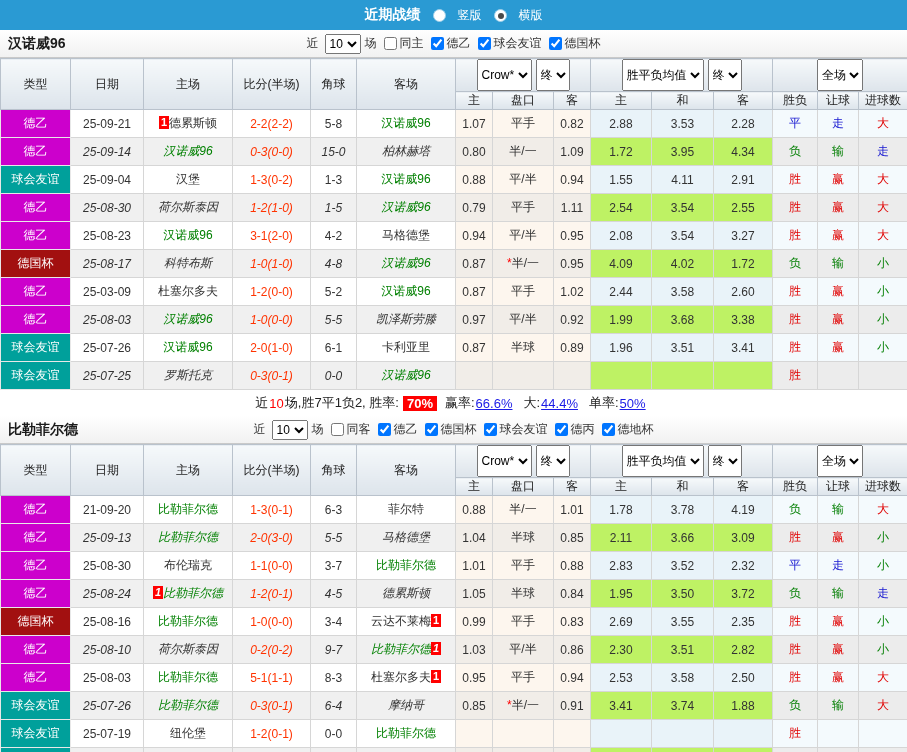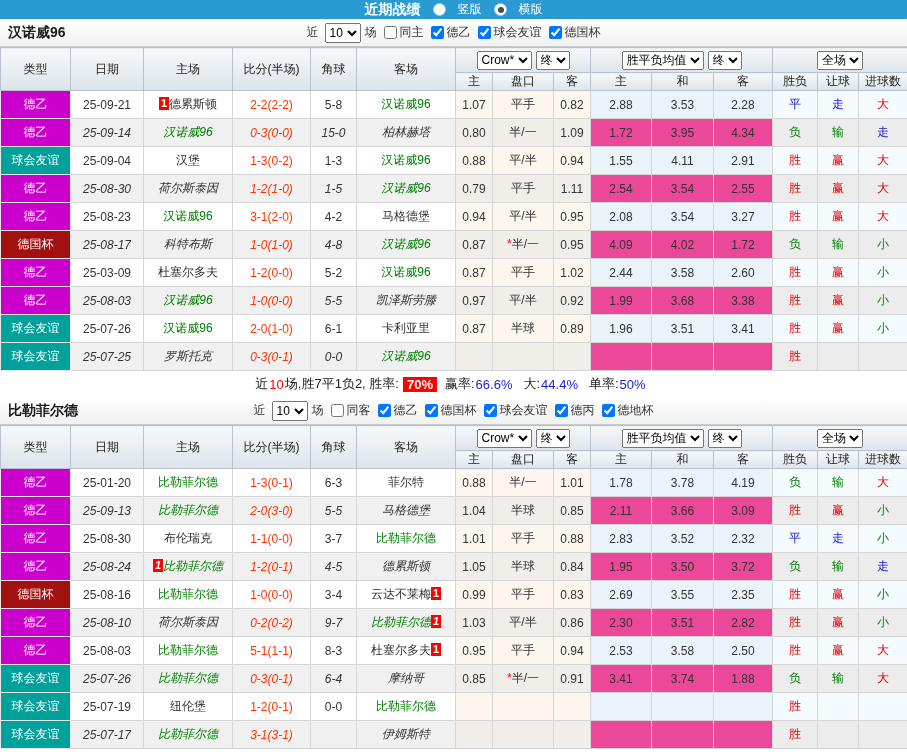--- a/index.html
+++ b/index.html
@@ -1,63 +1,63 @@
 <!DOCTYPE html>
 <html><head>
 <meta charset="utf-8">
 <style>
 * { margin:0; padding:0; box-sizing:border-box; }
 body { width:907px; background:#fff; font-family:"Liberation Sans", sans-serif; }
 .page { width:907px; }
 
 
-.topbar { height:19px; background:#2a9ad3; display:flex; align-items:center; justify-content:center; gap:12px; }
+.topbar { height:30px; background:#2a9ad3; display:flex; align-items:center; justify-content:center; gap:12px; }
 .topbar .title { color:#fff; font-weight:bold; font-size:14px; }
 .radio { display:inline-block; width:13px; height:13px; border-radius:50%; background:#fff; border:1px solid #9fd0ea; position:relative; }
 .radio.sel::after { content:""; position:absolute; left:3px; top:3px; width:6px; height:6px; border-radius:50%; background:#4a4a4a; }
 .radio-label { color:#fff; font-size:12px; }
 
 
 .team-bar { height:28px; background:linear-gradient(#ffffff,#f1f1f1); border-bottom:1px solid #c9c9c9; position:relative; display:flex; align-items:center; }
 .team-name { font-weight:bold; font-size:14px; color:#1a1a1a; padding-left:8px; }
 .filters { position:absolute; left:50%; transform:translateX(-50%); display:flex; align-items:center; gap:2px; font-size:12px; color:#333; white-space:nowrap; }
 .filters select { font-size:12px; height:20px; margin:0 2px; }
 .filters input { margin:0 1px 0 5px; vertical-align:-2px; }
 .filters .near { margin-right:2px; }
 
 
 table { border-collapse:collapse; table-layout:fixed; width:907px; font-size:12px; }
 th, td { border:1px solid #d6d6d6; text-align:center; overflow:hidden; white-space:nowrap; }
 thead th { background:linear-gradient(#f6f9fb,#dde4eb); border-color:#b9c2cc; font-weight:normal; color:#222; }
 tr.hrow1 th { height:25px; }
 tr.hrow2 th { height:18px; }
-thead select { font-size:12px; height:19px; margin:0 2px; }
+thead select { font-size:12px; height:32px; margin:0 2px; }
 tbody td { height:28px; color:#333; }
 
 td.type { color:#fff; border-color:#e8e8e8; font-size:12px; }
 tr.odd  td.plain { background:#ffffff; }
 tr.even td.plain { background:#f0f0f0;font-style:italic; }
 tr.odd  td.odds { background:#fdf6ee; }
 tr.even td.odds { background:#f1ede8; }
 tr.odd  td.avg  { background:#e9f3f9; }
-tr.even td.avg  { background:#ec4899; }
+tr.even td.avg  { background:#bef264; }
 tr.odd  td.res  { background:#f4fafd; }
 tr.even td.res  { background:#ececec; }
 
 .team-txt { color:#333; }
 .team-txt.focus { color:#008000; }
 .badge { display:inline-block; background:#ff0000; color:#fff; font-size:11px; line-height:13px; padding:0 2px; font-weight:bold; vertical-align:1px; }
 .score { color:#ff3300; }
 .star { color:#ff0000; }
 
 
 .summary { height:26px; display:flex; align-items:center; justify-content:center; font-size:13px; color:#222; gap:1px; background:#fff; }
 .summary .red-txt { color:#ff0000; }
 .summary .chip { background:#ff0000; color:#fff; padding:0 4px; margin:0 3px; font-weight:bold; }
-.summary .blue-val { color:#1a1ae6; margin-right:6px; }
+.summary .blue-val { color:#1a1ae6; margin-right:6px;text-decoration:underline; }
 .summary .lbl { margin-left:4px; }
 </style>
 </head>
 <body>
 
 <div class="page">
 
   <div class="topbar">
     <span class="title">近期战绩</span>
     <span class="radio"></span>
@@ -372,21 +372,21 @@
             <th>和</th>
             <th>客</th>
             <th>胜负</th>
             <th>让球</th>
             <th>进球数</th>
           </tr>
         </thead>
       <tbody>
           <tr class="odd">
             <td class="type" style="background: rgb(204, 0, 204);">德乙</td>
-            <td class="plain">25-01-20</td>
+            <td class="plain">21-09-20</td>
             <td class="plain"><span><span class="team-txt focus">比勒菲尔德</span></span></td>
             <td class="plain"><span class="score">1-3(0-1)</span></td>
             <td class="plain">6-3</td>
             <td class="plain"><span><span class="team-txt">菲尔特</span></span></td>
             <td class="odds">0.88</td>
             <td class="odds"><span>半/一</span></td>
             <td class="odds">1.01</td>
             <td class="avg">1.78</td>
             <td class="avg">3.78</td>
             <td class="avg">4.19</td>

